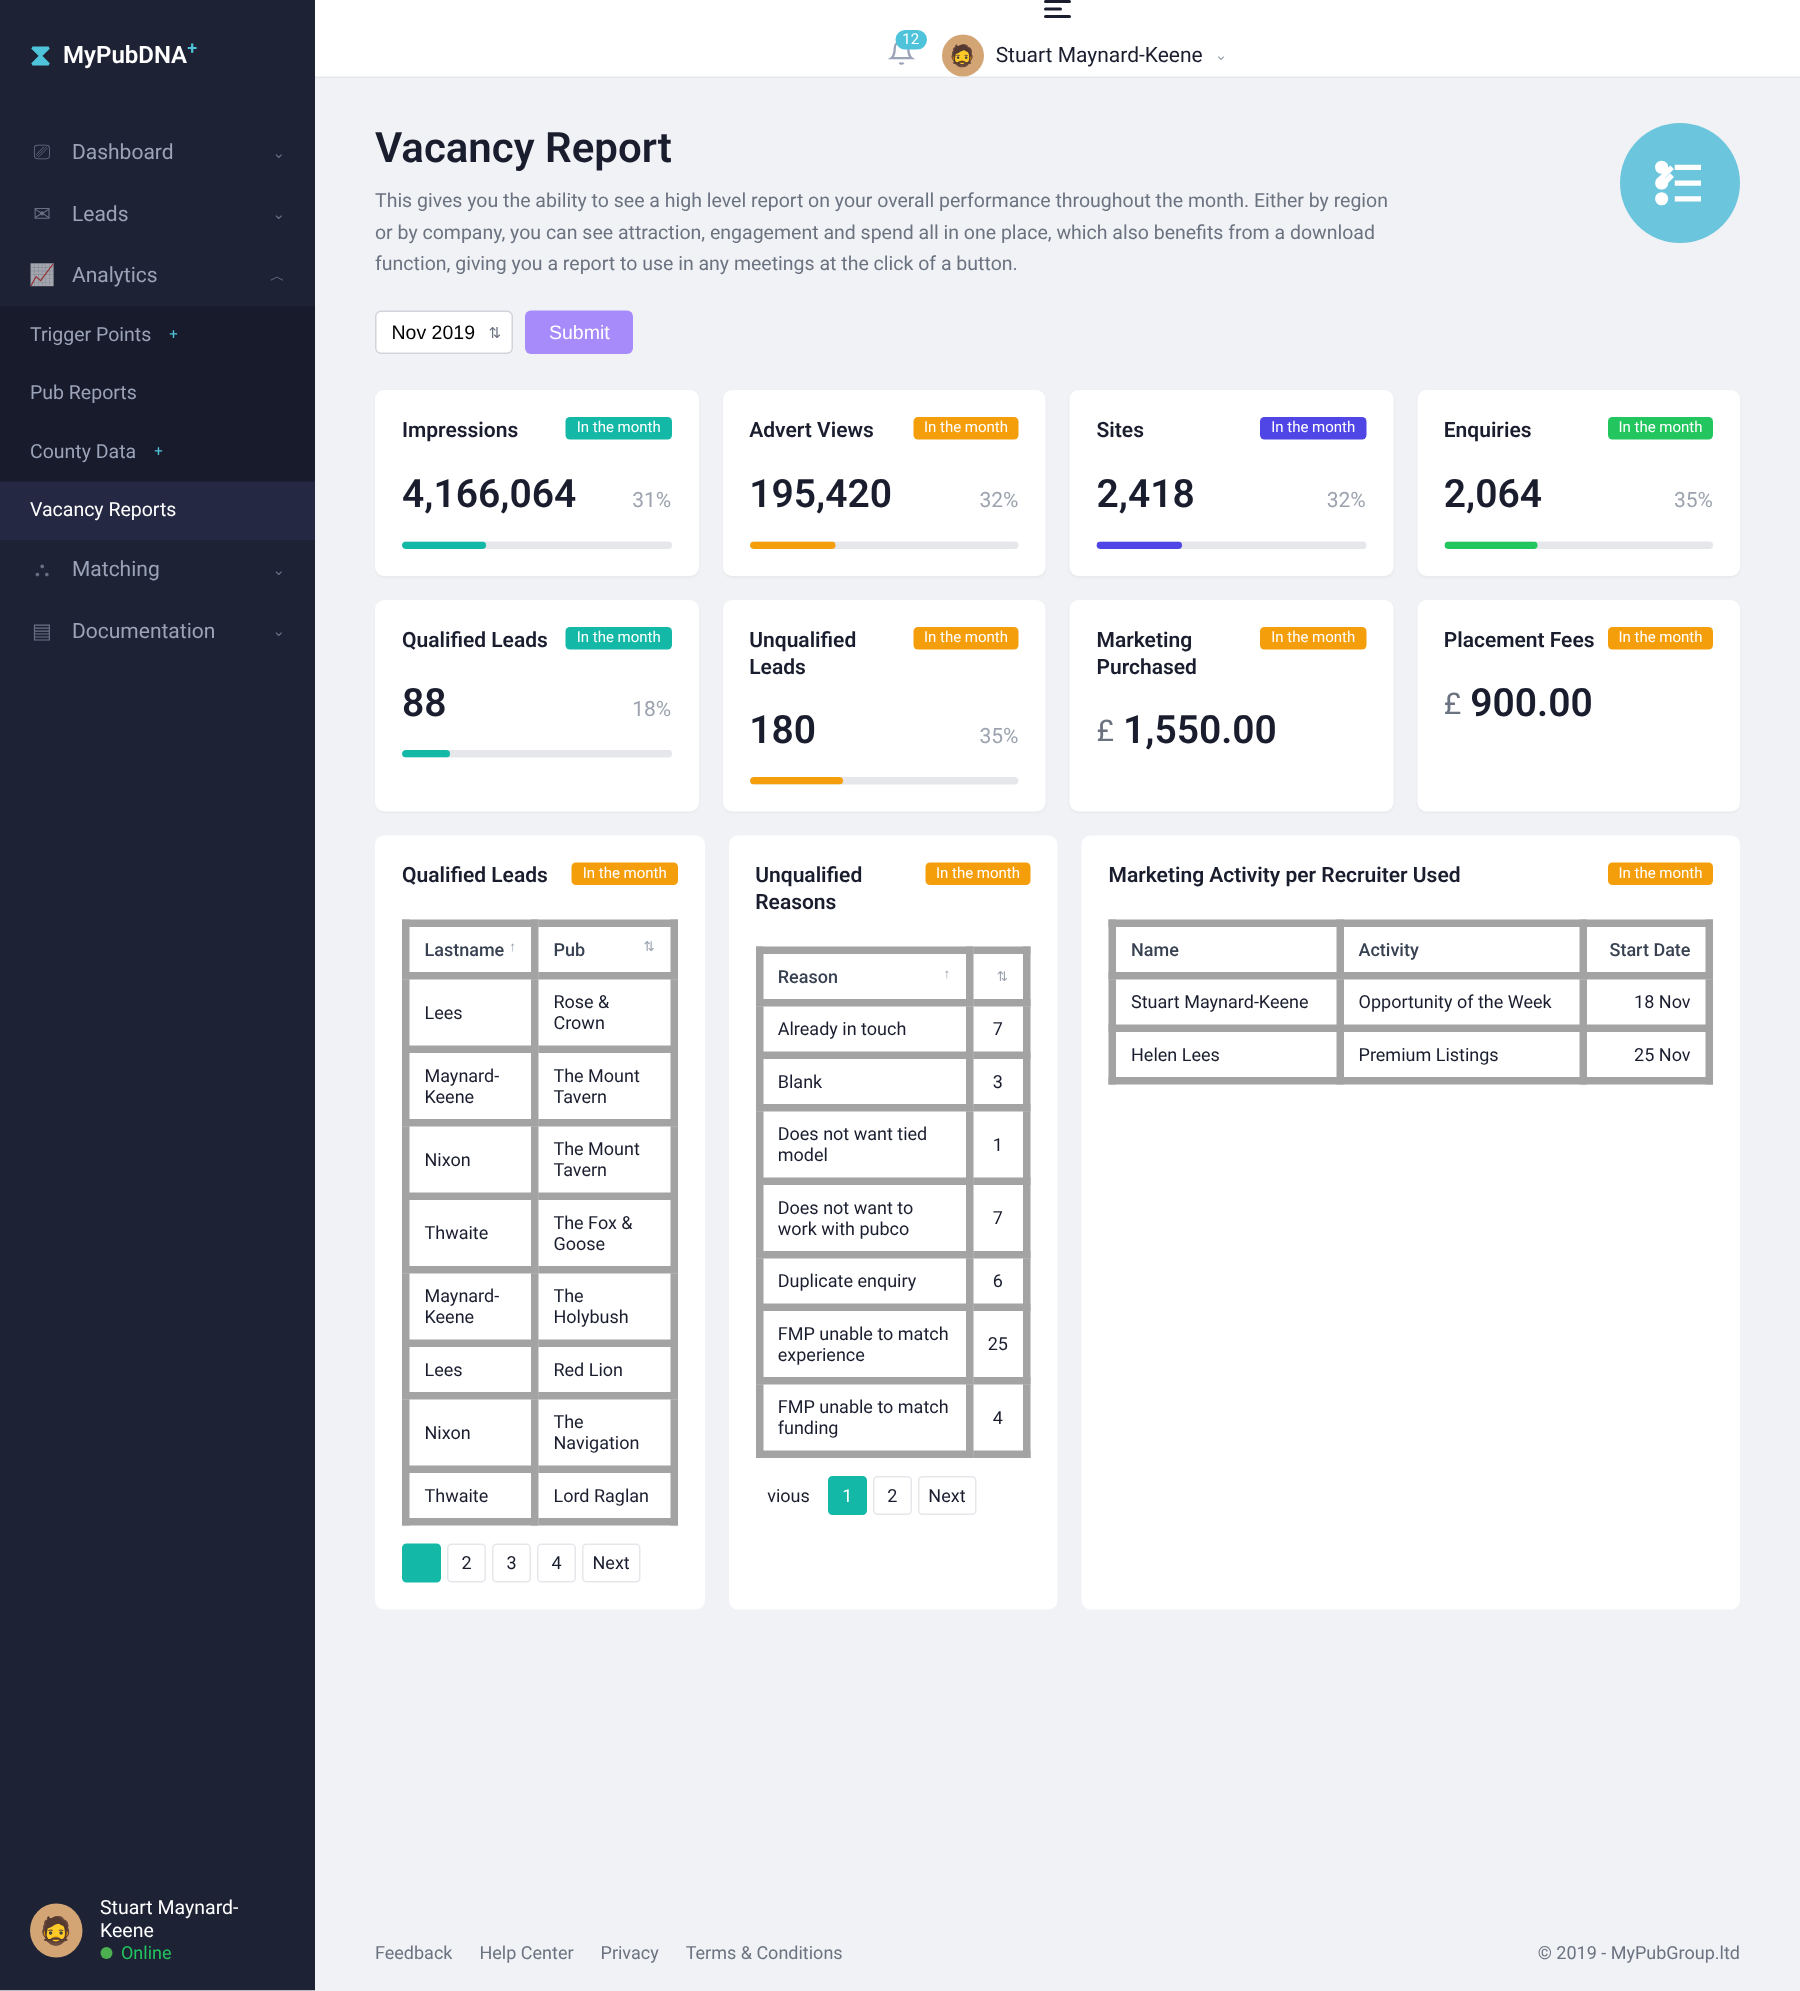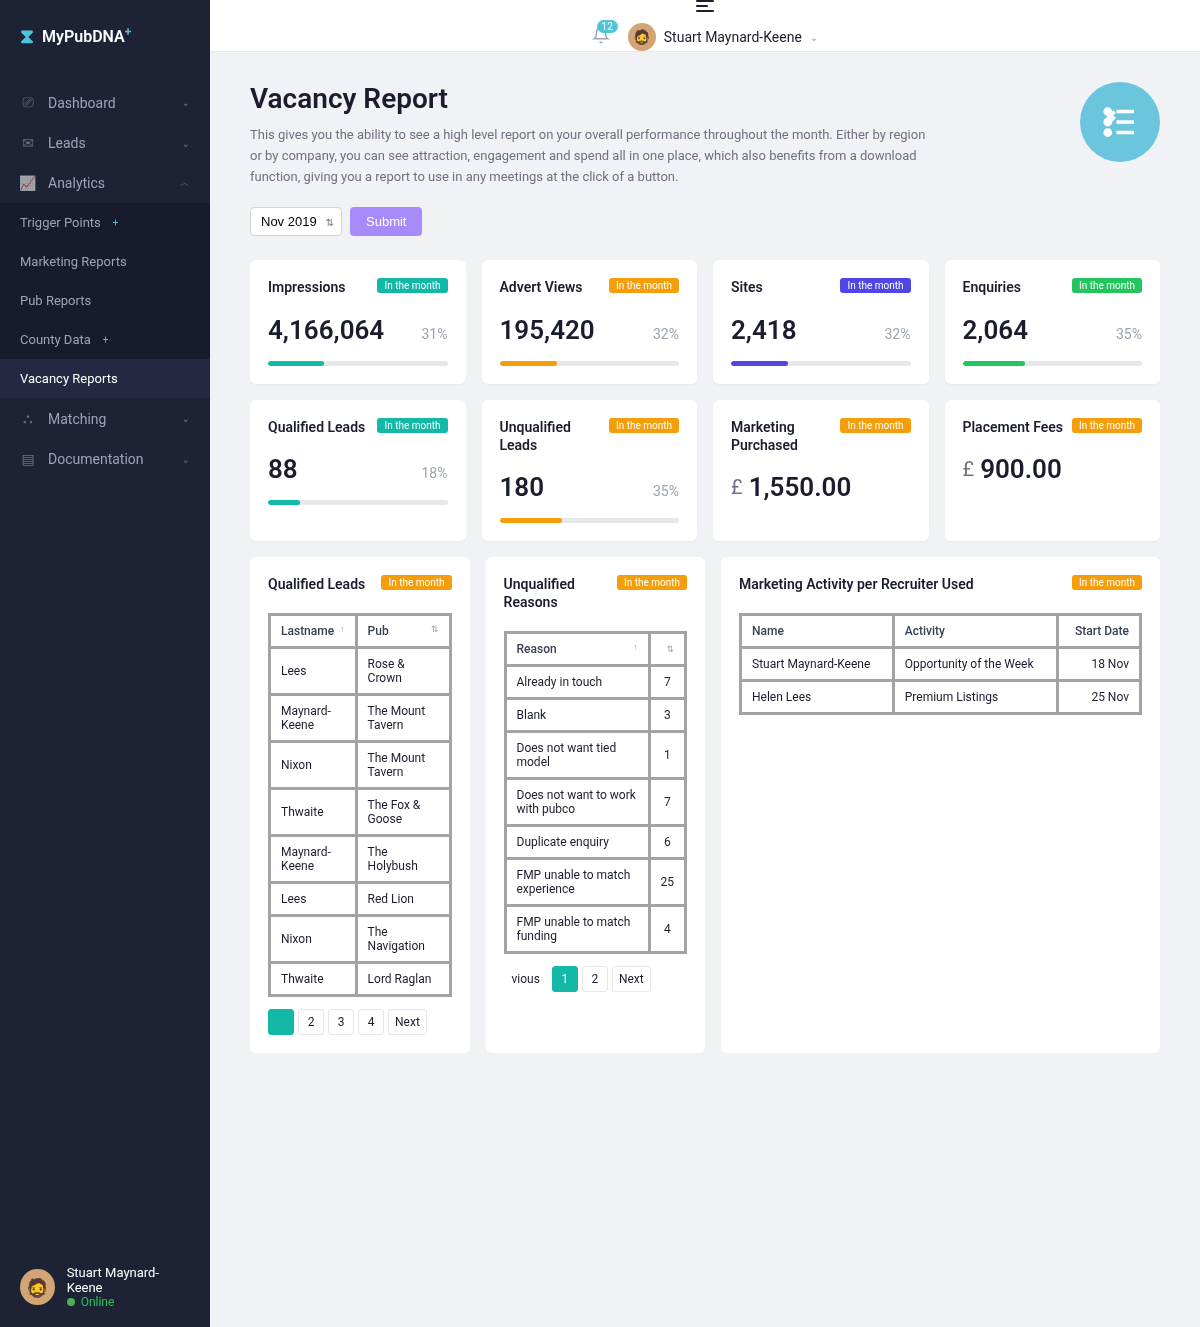--- a/index.html
+++ b/index.html
@@ -74,21 +74,21 @@
 .progress-bar.blue { background:#4f46e5; }
 .progress-bar.green { background:#22c55e; }
 .money { display:flex; align-items:center; gap:6px; }
 .money-symbol { font-size:20px; color:#6b7280; }
 .money-value { font-size:26px; font-weight:600; }
 
 
 .bottom-row { display:grid; grid-template-columns:1fr 1fr 2fr; gap:16px; }
 .table-card { background:#fff; border-radius:6px; padding:18px; }
 .table { width:100%; border-collapse:collapse; font-size:12px; margin-top:20px; }
-.table th, .table td { border:3px solid #a3a3a3; padding:8px 10px; text-align:left; }
+.table th, .table td { border:5px solid #a3a3a3; padding:8px 10px; text-align:left; }
 .table th { font-weight:500; color:#374151; position:relative; }
 .sort-icon { font-size:9px; color:#9ca3af; float:right; }
 .table td.num { text-align:center; }
 .pagination { display:flex; gap:4px; margin-top:12px; font-size:12px; align-items:center; }
 .page-btn { min-width:26px; height:26px; display:flex; align-items:center; justify-content:center; border:1px solid #e5e7eb; border-radius:3px; cursor:pointer; background:#fff; padding:0 6px; }
 .page-btn.active { background:#14b8a6; color:#fff; border-color:#14b8a6; }
 .page-btn.txt { padding:0 8px; border:none; }
 
 
 .footer { padding:18px 40px; display:flex; justify-content:space-between; font-size:12px; color:#6b7280; margin-top:auto; }
@@ -118,23 +118,20 @@
       </div>
       <div class="nav-item">
         <span class="nav-icon">📈</span>
         <span>Analytics</span>
         <span class="nav-chevron">︿</span>
       </div>
       <div class="subnav">
         <div class="nav-item">
           <span>Trigger Points</span>
             <span class="plus-badge">+</span>
-        </div>
-        <div class="nav-item">
-          <span>Marketing Reports</span>
         </div>
         <div class="nav-item">
           <span>Pub Reports</span>
         </div>
         <div class="nav-item">
           <span>County Data</span>
             <span class="plus-badge">+</span>
         </div>
         <div class="nav-item active">
           <span>Vacancy Reports</span>
@@ -453,14 +450,23 @@
                   <td>Helen Lees</td>
                   <td>Premium Listings</td>
                   <td style="text-align:right;">25 Nov</td>
                 </tr>
               </tbody>
           </table>
         </div>
       </div>
     </div>
 
+    <div class="footer">
+      <div class="footer-links">
+        <a>Feedback</a>
+        <a>Help Center</a>
+        <a>Privacy</a>
+        <a>Terms &amp; Conditions</a>
+      </div>
+      <div>© 2019 - MyPubGroup.ltd</div>
+    </div>
   </div>
 </div>
 
 </body></html>

